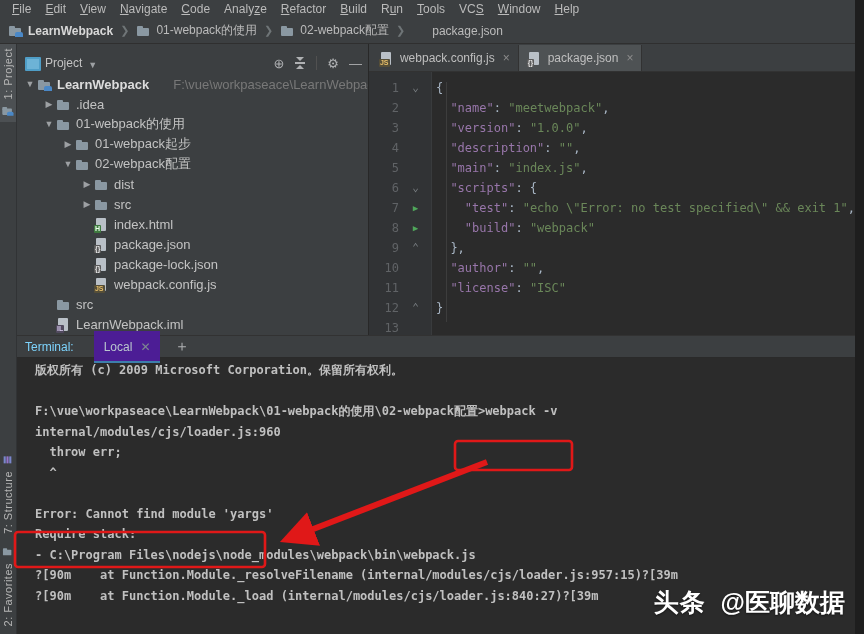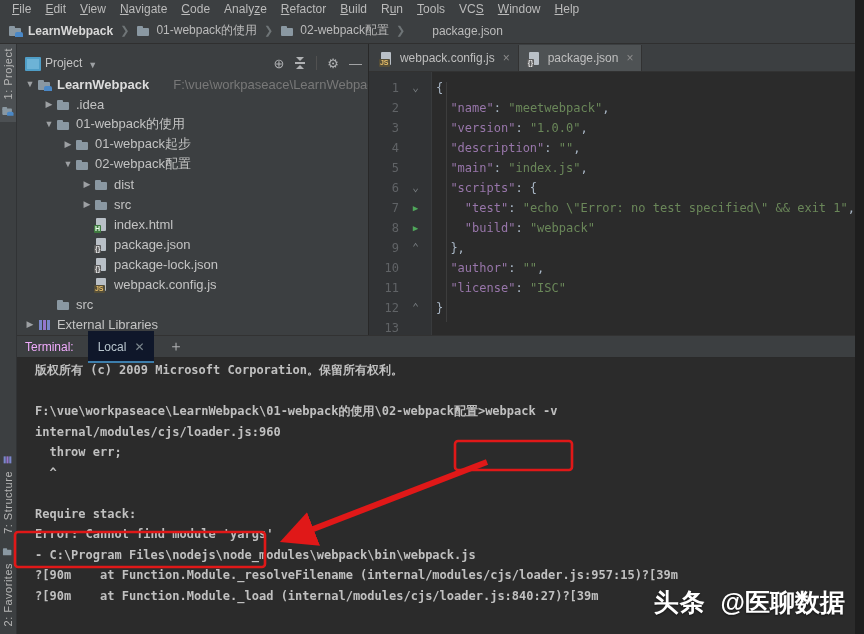--- a/index.html
+++ b/index.html
@@ -97,23 +97,23 @@
   .code-text { padding-left:4px; }
   .indent-guide { position:absolute; left:77px; top:10px; height:240px; width:1px; background:#3d3d3d; }
   .c-k { color:var(--c-json_key); }
   .c-s { color:var(--c-json_string); }
   .c-p { color:var(--c-json_punct); }
   
   .terminal { position:absolute; left:17px; top:335px; right:0; bottom:0; display:flex;
               flex-direction:column; background:var(--c-editor_bg); }
   .term-header { height:23px; background:var(--c-panel_bg); border-top:1px solid #323232;
                  border-bottom:1px solid #2a2a2a; display:flex; align-items:center; padding-left:8px; }
-  .term-title { color:#f0abfc; margin-right:14px; }
+  .term-title { color:#7dd3fc; margin-right:20px; }
   .term-tab { position:relative; height:23px; display:flex; align-items:center; gap:6px; padding:16px 10px;
-              background:#0f172a; color:#b9c6ce; cursor:pointer; }
+              background:#4c1d95; color:#b9c6ce; cursor:pointer; }
   .term-tab::after { content:''; position:absolute; left:0; right:0; bottom:0; height:2px;
               background:var(--c-terminal_tab_underline); }
   .term-tab .tab-close { color:#7e8a90; }
   .term-plus { margin-left:14px; color:#afb1b3; font-size:15px; cursor:pointer; }
   .term-body { flex:1; padding:2px 0 0 18px; font-family:"DejaVu Sans Mono",monospace; font-size:12px;
                font-weight:bold; line-height:20.5px; color:var(--c-terminal_text); overflow:hidden; }
   .term-line { white-space:pre; height:20.5px; }
   
   .overlay { position:absolute; inset:0; pointer-events:none; z-index:5; }
   .watermark { position:absolute; right:10px; top:586px; z-index:6; color:#ffffff;
@@ -261,20 +261,27 @@
             <span class="tree-arrow"></span>
             <span class="icn icn-js icn-page">
               <span class="icn-badge">JS</span>
             </span>
             <span class="tree-label">webpack.config.js</span>
           </div>
           <div class="tree-row" style="padding-left: 25px;">
             <span class="tree-arrow"></span>
             <span class="icn icn-folder"></span>
             <span class="tree-label">src</span>
+          </div>
+          <div class="tree-row" style="padding-left: 25px;">
+            <span class="tree-arrow"></span>
+            <span class="icn icn-iml icn-page">
+              <span class="icn-badge">IL</span>
+            </span>
+            <span class="tree-label">LearnWebpack.iml</span>
           </div>
           <div class="tree-row" style="padding-left: 6px;">
             <span class="tree-arrow">▶</span>
             <span class="icn icn-libs"></span>
             <span class="tree-label">External Libraries</span>
           </div>
           <div class="tree-row" style="padding-left: 6px;">
             <span class="tree-arrow"></span>
             <span class="icn icn-scratch"></span>
             <span class="tree-label">Scratches and Consoles</span>
@@ -331,22 +338,22 @@
       <span class="term-plus">＋</span>
     </div>
     <div class="term-body" id="termbody">
         <div class="term-line">版权所有 (c) 2009 Microsoft Corporation。保留所有权利。</div>
         <div class="term-line"> </div>
         <div class="term-line">F:\vue\workpaseace\LearnWebpack\01-webpack的使用\02-webpack配置&gt;webpack -v</div>
         <div class="term-line">internal/modules/cjs/loader.js:960</div>
         <div class="term-line">  throw err;</div>
         <div class="term-line">  ^</div>
         <div class="term-line"> </div>
+        <div class="term-line">Error: Cannot find module 'yargs'</div>
         <div class="term-line">Require stack:</div>
-        <div class="term-line">Error: Cannot find module 'yargs'</div>
         <div class="term-line">- C:\Program Files\nodejs\node_modules\webpack\bin\webpack.js</div>
         <div class="term-line">?[90m    at Function.Module._resolveFilename (internal/modules/cjs/loader.js:957:15)?[39m</div>
         <div class="term-line">?[90m    at Function.Module._load (internal/modules/cjs/loader.js:840:27)?[39m</div>
       </div>
   </div>
 
   <svg class="overlay" width="864" height="634" viewBox="0 0 864 634">
     <defs>
       <marker id="arrowhead" markerWidth="6" markerHeight="6" refX="4.2" refY="3" orient="auto">
         <path d="M0,0 L6,3 L0,6 Z" fill="#e01818"></path>

